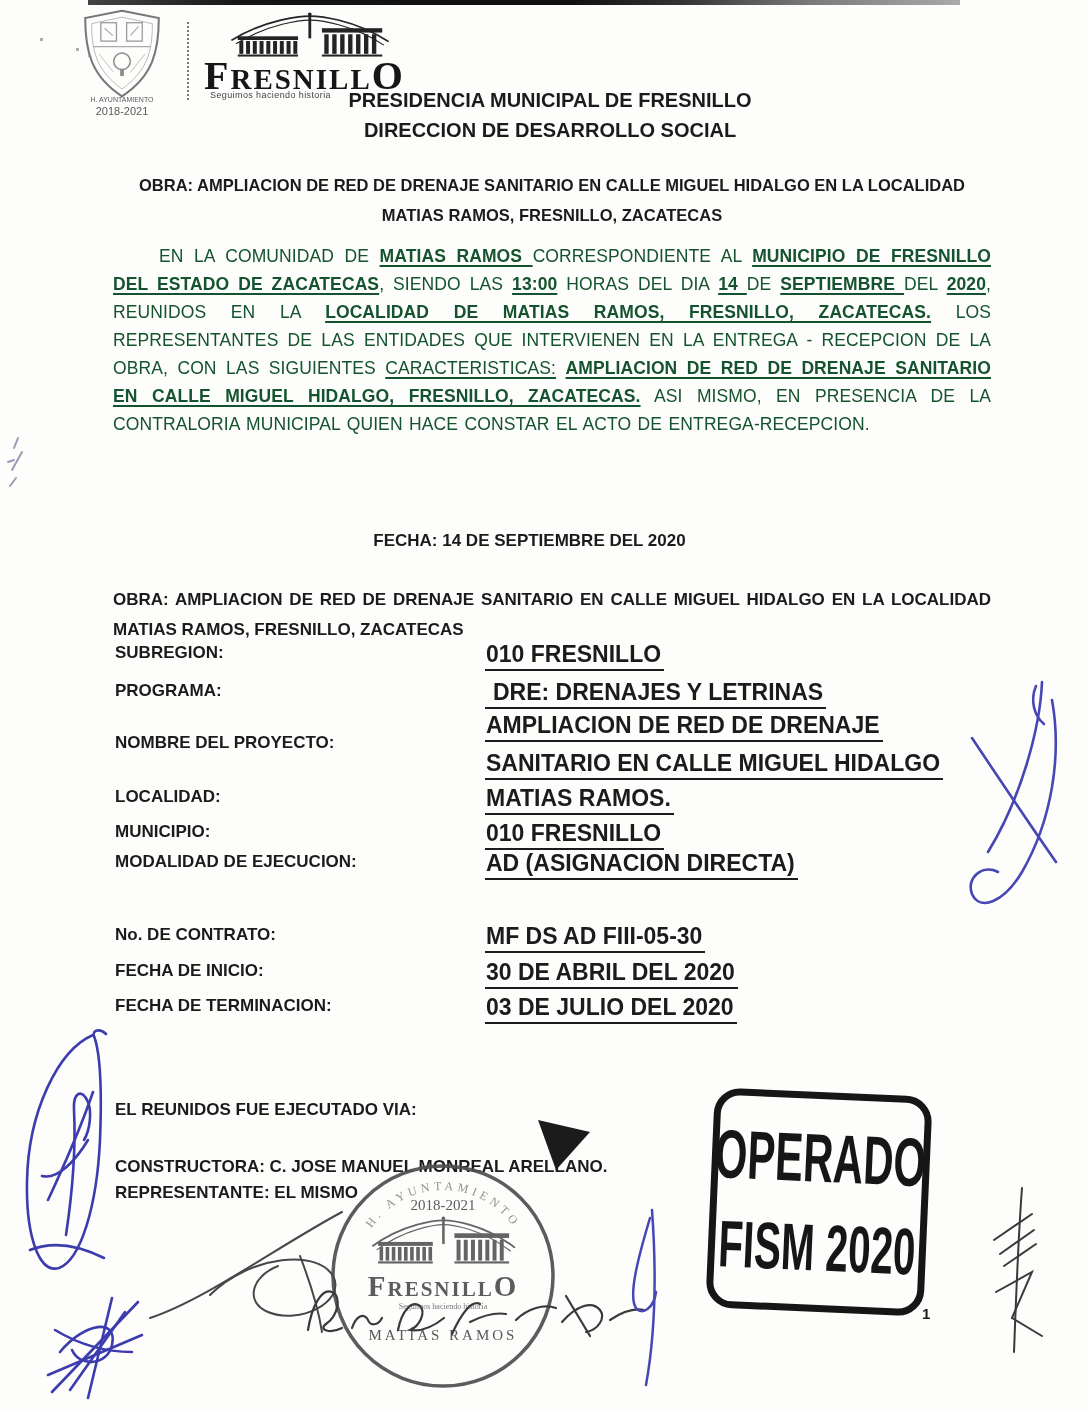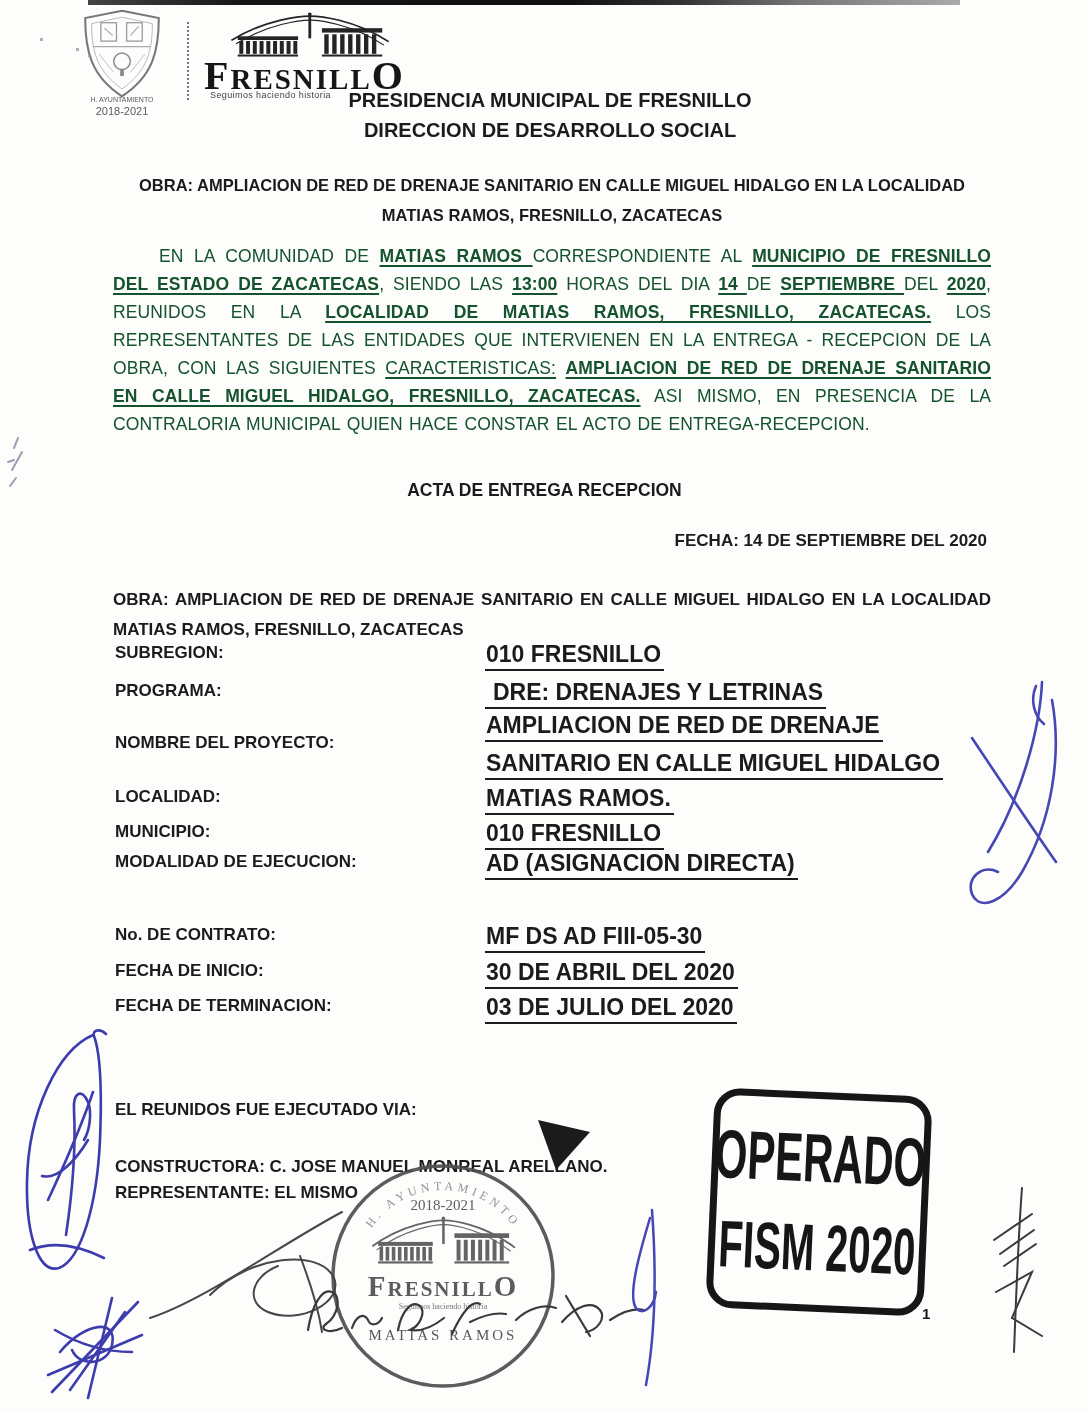--- a/index.html
+++ b/index.html
@@ -94,23 +94,22 @@
 
   <div class="abs b" style="left:320px;top:85px;width:460px;text-align:center;font-size:20px;line-height:30px;">
     <div>PRESIDENCIA MUNICIPAL DE FRESNILLO</div>
     <div>DIRECCION DE DESARROLLO SOCIAL</div>
   </div>
 
   <div class="abs b" style="left:113px;top:170px;width:878px;text-align:center;font-size:16.5px;line-height:30px;">OBRA: AMPLIACION DE RED DE DRENAJE SANITARIO EN CALLE MIGUEL HIDALGO  EN LA LOCALIDAD MATIAS RAMOS, FRESNILLO,  ZACATECAS</div>
 
   <div id="para" class="abs"><span>EN LA COMUNIDAD DE </span><span class="seg-u">MATIAS RAMOS </span><span>CORRESPONDIENTE AL </span><span class="seg-u">MUNICIPIO DE FRESNILLO DEL ESTADO DE ZACATECAS</span><span>, SIENDO LAS </span><span class="seg-u">13:00</span><span> HORAS DEL DIA </span><span class="seg-u"> 14 </span><span>DE </span><span class="seg-u">SEPTIEMBRE </span><span>DEL </span><span class="seg-u">2020</span><span>, REUNIDOS EN LA </span><span class="seg-u">LOCALIDAD DE MATIAS RAMOS, FRESNILLO, ZACATECAS.</span><span> LOS REPRESENTANTES DE LAS ENTIDADES QUE INTERVIENEN EN LA ENTREGA - RECEPCION DE LA OBRA, CON LAS SIGUIENTES </span><span class="seg-u-only">CARACTERISTICAS:</span><span> </span><span class="seg-u">AMPLIACION DE RED DE DRENAJE SANITARIO EN CALLE MIGUEL HIDALGO, FRESNILLO, ZACATECAS.</span><span> ASI MISMO, EN PRESENCIA DE LA CONTRALORIA MUNICIPAL QUIEN HACE CONSTAR EL ACTO DE ENTREGA-RECEPCION.</span></div>
 
-  <div class="abs b" style="left:0;top:480px;width:1089px;text-align:center;font-size:17.5px;">ACTA DE ENTREGA RECEPCION</div>
-
-  <div class="abs b" style="left:0;top:531px;width:987px;text-align:right;font-size:17px;">FECHA: 14 DE SEPTIEMBRE DEL 2020</div>
+
+  <div class="abs b" style="left:0;top:531px;width:987px;text-align:center;font-size:17px;padding-left:36px;">FECHA: 14 DE SEPTIEMBRE DEL 2020</div>
 
   <div class="abs b" style="left:113px;top:585px;width:878px;text-align:justify;font-size:17px;line-height:30px;">OBRA: AMPLIACION DE RED DE DRENAJE SANITARIO EN CALLE MIGUEL HIDALGO EN LA LOCALIDAD MATIAS RAMOS, FRESNILLO, ZACATECAS</div>
 
   <div class="abs fieldlabel" style="left:115px;top:643px;">SUBREGION:</div>
   <div class="abs" style="left:485px;top:641px;"><span class="fieldvalue">010 FRESNILLO</span></div>
 
   <div class="abs fieldlabel" style="left:115px;top:681px;">PROGRAMA:</div>
   <div class="abs" style="left:485px;top:679px;"><span class="fieldvalue" style="padding-left:8px;">DRE: DRENAJES Y LETRINAS</span></div>
 
   <div class="abs fieldlabel" style="left:115px;top:733px;">NOMBRE DEL PROYECTO:</div>

